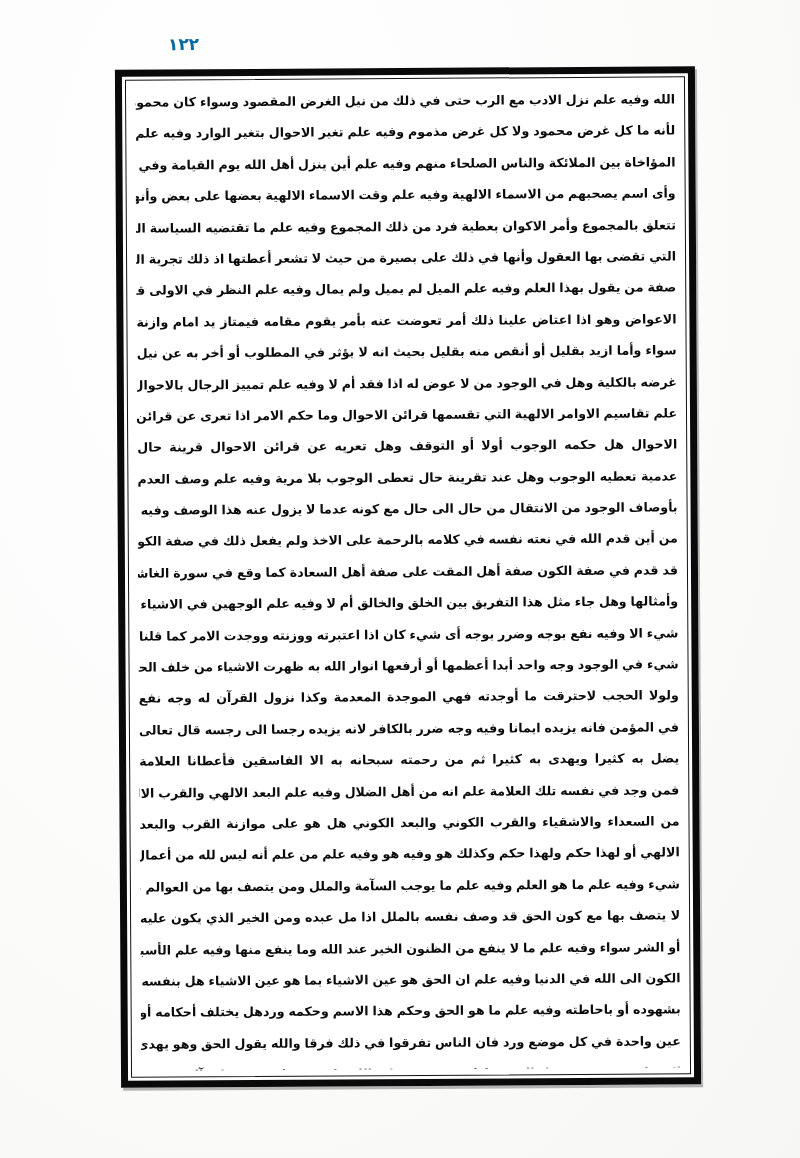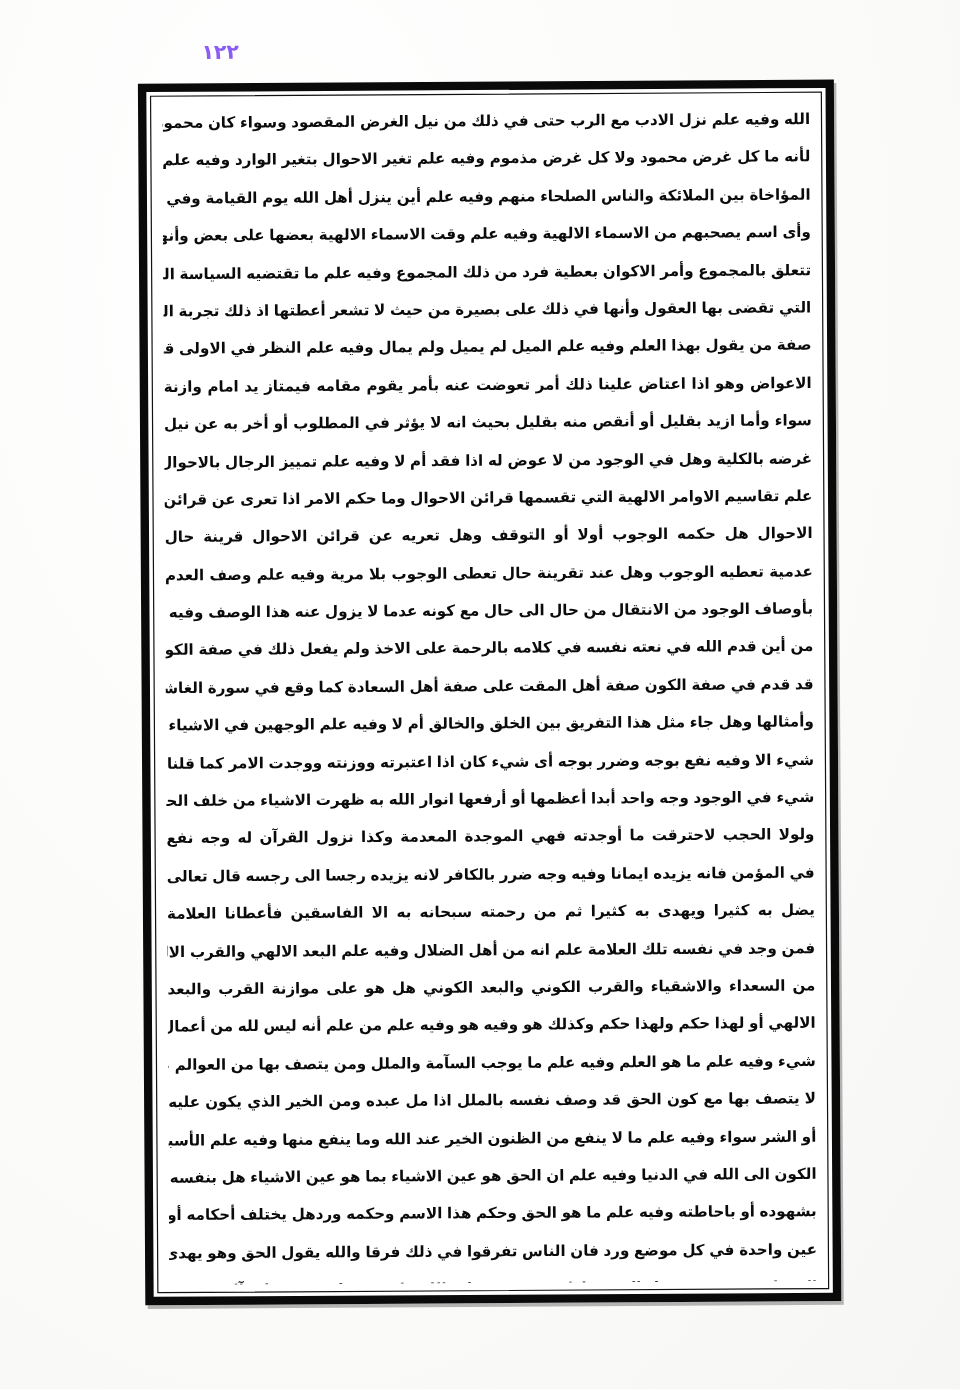--- a/index.html
+++ b/index.html
@@ -32,21 +32,21 @@
 
   
   .folio-number {
     position: absolute;
     left: 168px;
     top: 34px;
     font-family: "DejaVu Sans", sans-serif;
     font-size: 17px;
     font-weight: 700;
     letter-spacing: 0px;
-    color: #8b5cf6;
+    color: #0369a1;
     direction: rtl;
     unicode-bidi: bidi-override;
     transform: rotate(-0.7deg);
   }
 
   
   .text-frame {
     position: absolute;
     left: 118px;
     top: 68px;

